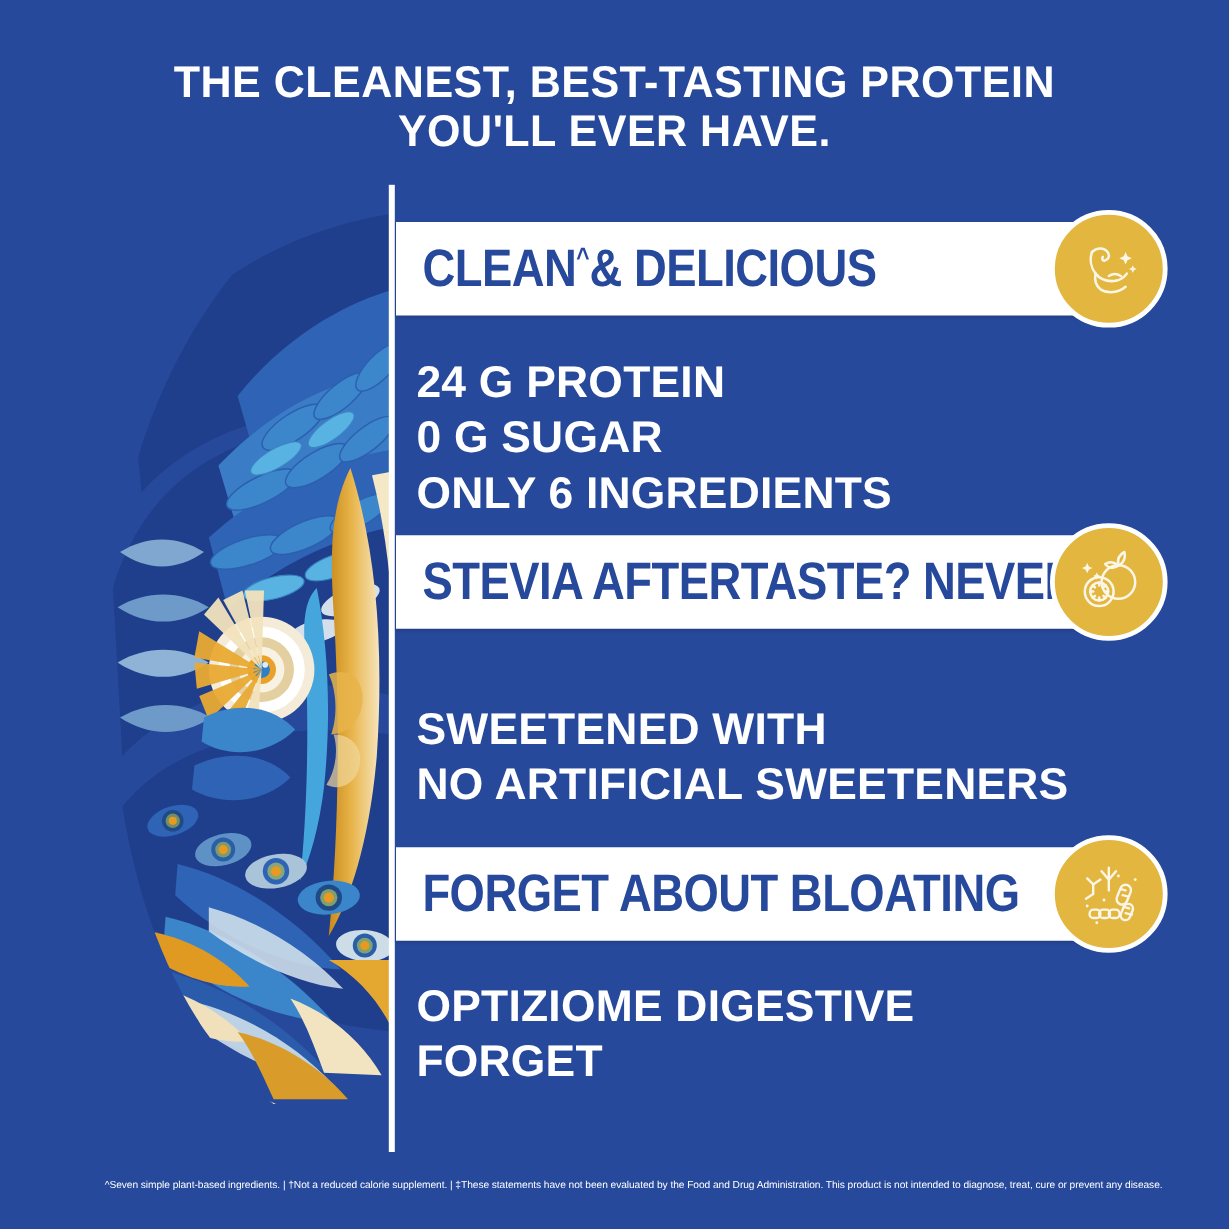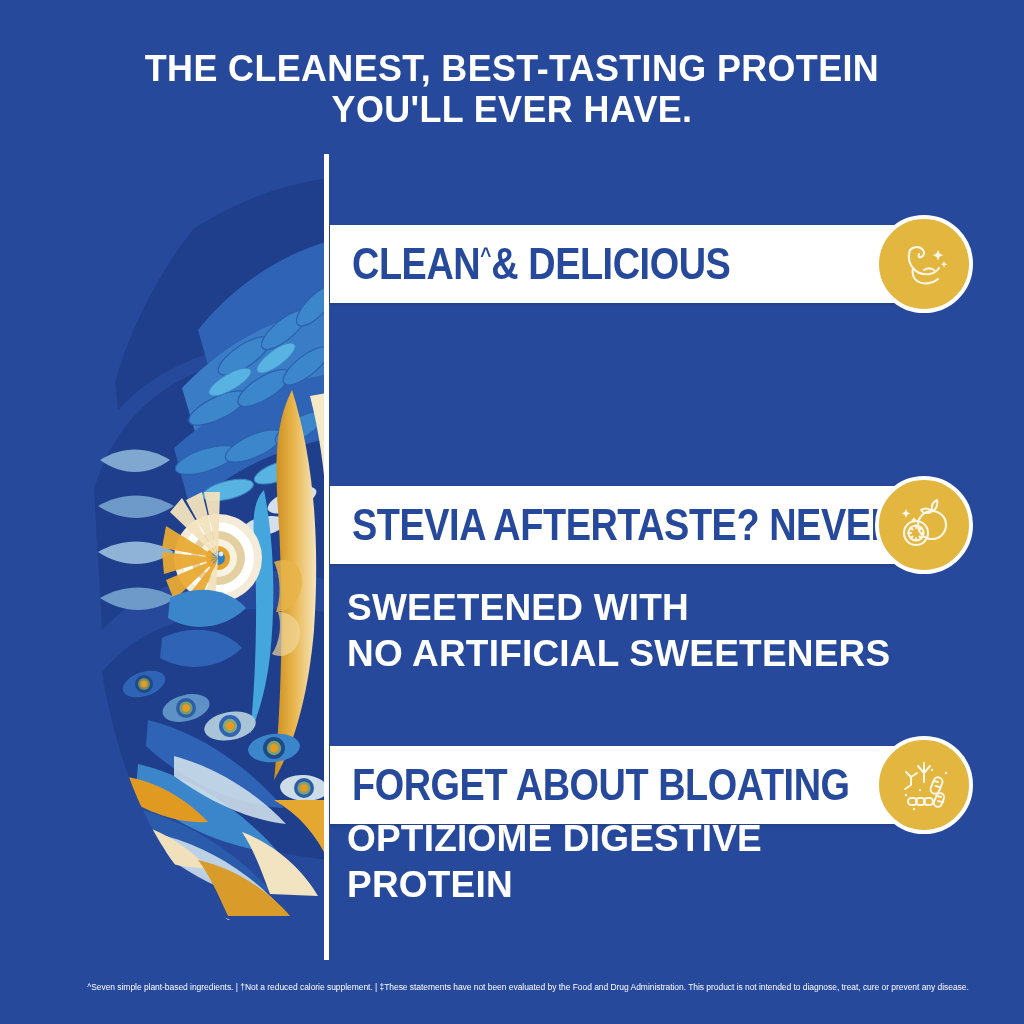--- a/index.html
+++ b/index.html
@@ -65,21 +65,20 @@
   
   .banner {
     position: absolute;
     left: 330px;
     height: 78px;
     background: #ffffff;
     border-top-right-radius: 39px;
     border-bottom-right-radius: 39px;
     width: 615px;
     box-shadow: 0 2px 3px rgba(0,0,0,0.12);
-    margin-top: 40px;
   }
   .banner-title {
     position: absolute;
     left: 22px;
     top: 50%;
     transform: translateY(-50%) scaleX(0.86);
     transform-origin: left center;
     color: #27499b;
     font-weight: bold;
     font-size: 44px;
@@ -319,20 +318,25 @@
           <path d="M16,16 C14,22 15,29 19,34 C23,39 29,41 36,40"></path>
           <path d="M16,16 C20,12 26,12 29,16 C31,19 30,22 27,23 C25,24 24,22 25,20"></path>
           <path d="M19,34 C18,39 19,44 23,47 C29,51 38,50 44,45"></path>
           <path d="M36,40 C40,39 43,37 45,34"></path>
           <path d="M30,36 C33,34 37,34 40,36"></path>
           <path d="M44,16 l1.6,3.6 l3.6,1.6 l-3.6,1.6 L44,26.4 l-1.6,-3.6 L38.8,21.2 l3.6,-1.6 Z" fill="#fbf6e6" stroke="none"></path>
           <path d="M50,27 l1,2.2 l2.2,1 l-2.2,1 l-1,2.2 l-1,-2.2 L46.8,30.2 l2.2,-1 Z" fill="#fbf6e6" stroke="none"></path>
         </svg>
       </span>
     </div>
+  </div>
+  <div class="body-text" style="top:296px;">
+    <span class="bl">24 G PROTEIN</span>
+    <span class="bl">0 G SUGAR</span>
+    <span class="bl">ONLY 6 INGREDIENTS</span>
   </div>
 
   <div class="banner" style="top:446px;">
     <div class="banner-title">
       <span>STEVIA AFTERTASTE? NEVER!</span>
     </div>
     <div class="badge">
       <span>
         <svg width="60" height="60" viewBox="0 0 60 60" fill="none" stroke="#fbf6e6" stroke-width="2.1" stroke-linecap="round" stroke-linejoin="round">
           <circle cx="38" cy="30" r="14"></circle>
@@ -384,18 +388,18 @@
           <circle cx="49" cy="47" r="1.2" fill="#fbf6e6" stroke="none"></circle>
           <circle cx="26" cy="35" r="1.2" fill="#fbf6e6" stroke="none"></circle>
           <circle cx="38" cy="15" r="1.2" fill="#fbf6e6" stroke="none"></circle>
           <circle cx="20" cy="54" r="1.2" fill="#fbf6e6" stroke="none"></circle>
         </svg>
       </span>
     </div>
   </div>
   <div class="body-text" style="top:816px;">
     <span class="bl">OPTIZIOME DIGESTIVE</span>
-    <span class="bl">PROTEIN</span>
+    <span class="bl">FORGET</span>
   </div>
 
   <div id="footnote">^Seven simple plant-based ingredients. | †Not a reduced calorie supplement. | ‡These statements have not been evaluated by the Food and Drug Administration. This product is not intended to diagnose, treat, cure or prevent any disease.</div>
 
 </div>
 
 </body></html>

